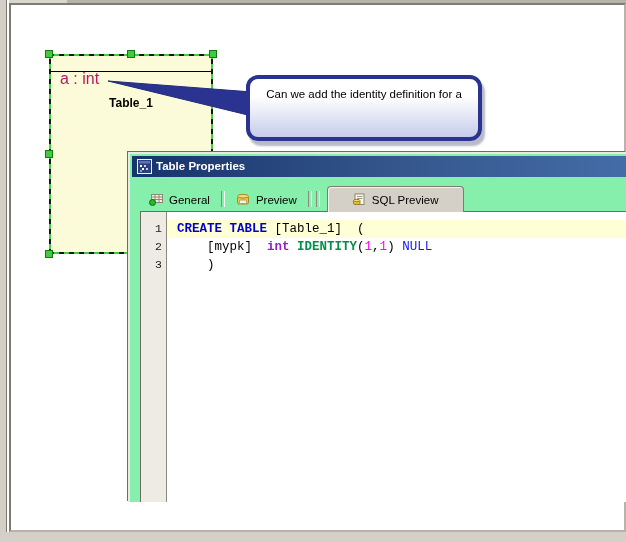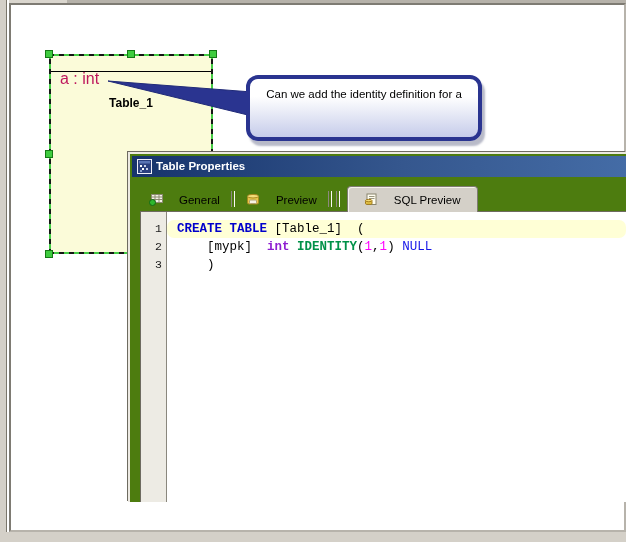--- a/index.html
+++ b/index.html
@@ -29,47 +29,47 @@
 
   
   .tail-svg{position:absolute;left:0;top:0;width:626px;height:542px;z-index:3;pointer-events:none;}
   .callout{position:absolute;left:246px;top:75px;width:236px;height:66px;box-sizing:border-box;
            border:4px solid #2A3490;border-radius:12px;
            background:linear-gradient(180deg,#FFFFFF 30%,#C6CCEA 100%);
            box-shadow:3px 5px 2px rgba(125,130,155,0.55);z-index:4;
            text-align:center;padding-top:7px;font-size:11.5px;color:#000;line-height:16px;}
 
   
-  .dialog{position:absolute;left:128px;top:152px;width:498px;height:350px;background:#4d7c0f;
+  .dialog{position:absolute;left:128px;top:152px;width:498px;height:350px;background:#86efac;
           border-top:2px solid #ECE9E2;border-left:2px solid #ECE9E2;box-sizing:border-box;
           box-shadow:-1px -1px 0 #6E6B60;z-index:5;}
   .titlebar{position:absolute;left:2px;top:2px;right:0;height:21px;
             background:linear-gradient(90deg,#16336B 0%,#35578E 55%,#446CA6 100%);
             color:#fff;font-size:11.5px;font-weight:bold;line-height:21px;}
   .titlebar .ttext{position:absolute;left:24px;top:0;}
   .titlebar svg{position:absolute;left:5px;top:3px;}
 
   .tabstrip{position:absolute;left:10px;top:32px;right:0;height:26px;display:flex;align-items:flex-end;}
-  .tab{display:flex;align-items:center;gap:16px;height:21px;padding:0 9px 2px 9px;
+  .tab{display:flex;align-items:center;gap:6px;height:21px;padding:0 9px 2px 9px;
        font-size:11.5px;color:#000;white-space:nowrap;}
   .tabsep{width:2px;height:16px;border-left:1px solid #8C887E;border-right:1px solid #FBF9F4;
           margin:0 2px;align-self:center;}
-  .tab.active{height:25px;padding:0 16px;border:1px solid #7E7B72;border-bottom:none;
+  .tab.active{height:25px;padding:0 24px;border:1px solid #7E7B72;border-bottom:none;
               border-radius:4px 4px 0 0;background:#D4D0C8;margin-left:5px;
               box-shadow:inset 1px 1px 0 #F5F2EC;position:relative;z-index:3;margin-top:48px;}
 
   .frame{position:absolute;left:10px;top:57px;right:0;bottom:0;
          border-top:1px solid #6E6B60;border-left:1px solid #6E6B60;background:#fff;display:flex;}
   .gutter{width:21px;background:#EDEBE4;border-right:1px solid #8A877D;
           font-family:"Liberation Mono",monospace;font-size:11.5px;color:#1a1a1a;
           text-align:right;padding:8px 4px 0 0;line-height:18px;flex:none;}
   .codearea{flex:1;padding-top:8px;font-family:"Liberation Mono",monospace;font-size:12.5px;
             color:#000;}
   .code-line{height:18px;line-height:18px;padding-left:10px;white-space:pre;}
-  .code-line.hl{background:#FFFFD6;border-radius:7px;}
+  .code-line.hl{background:#FFFFD6;}
   .kw{color:#0000CC;font-weight:bold;}
   .type{color:#8F1FD1;font-weight:bold;}
   .fn{color:#009148;font-weight:bold;margin-top:48px;}
   .num{color:#FF00FF;}
   .nullkw{color:#1414E8;font-weight:normal;}
 </style>
 </head>
 <body>
 
 <div class="screen">

